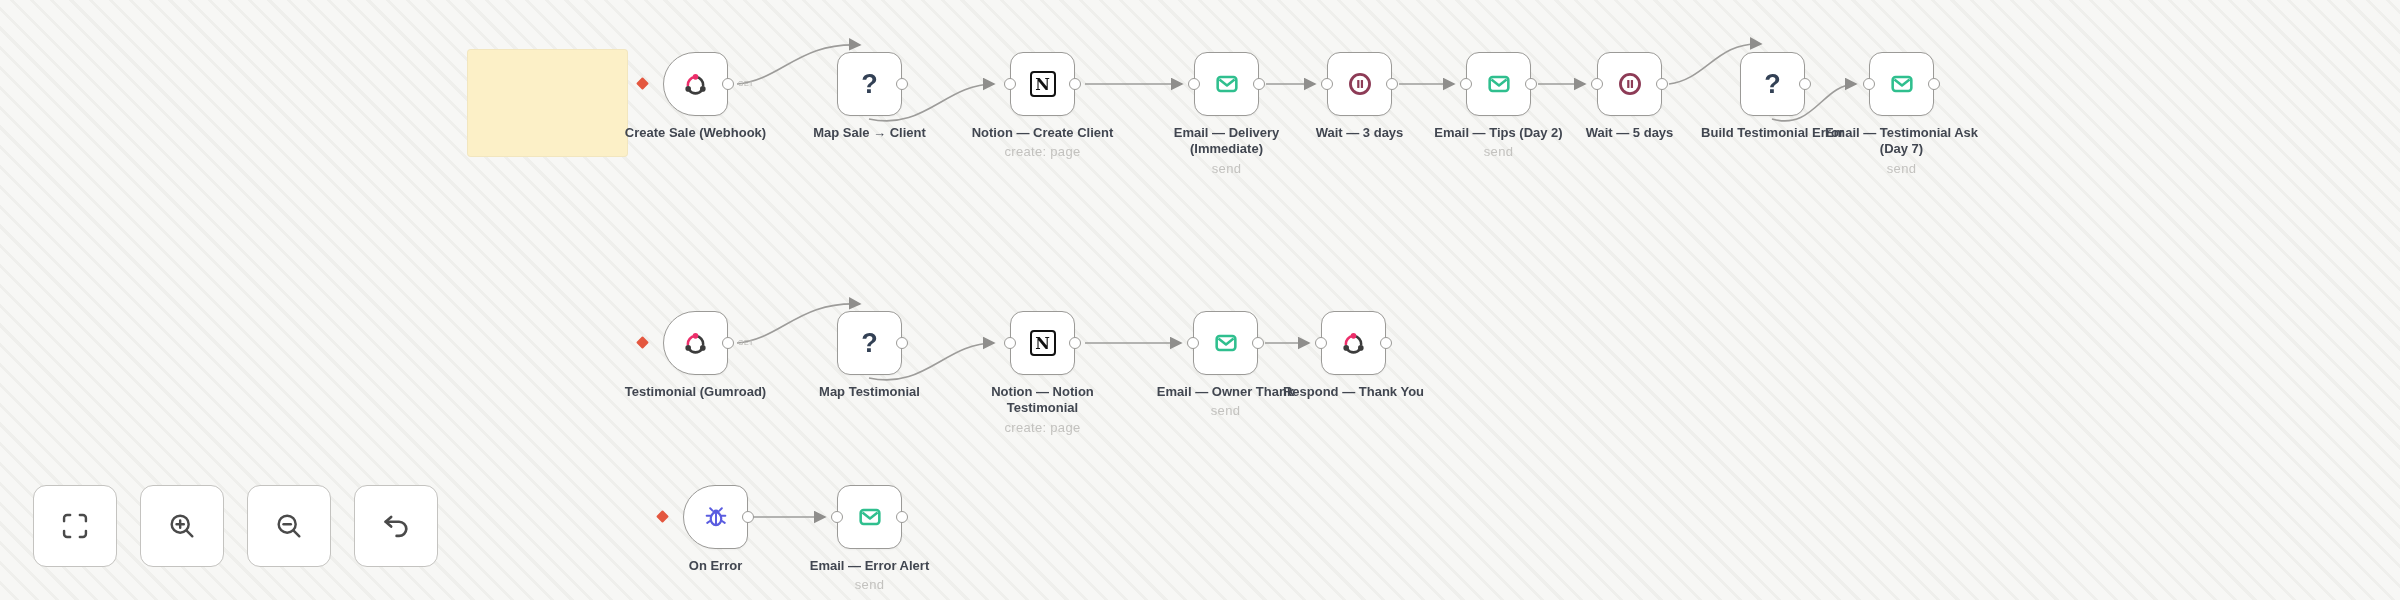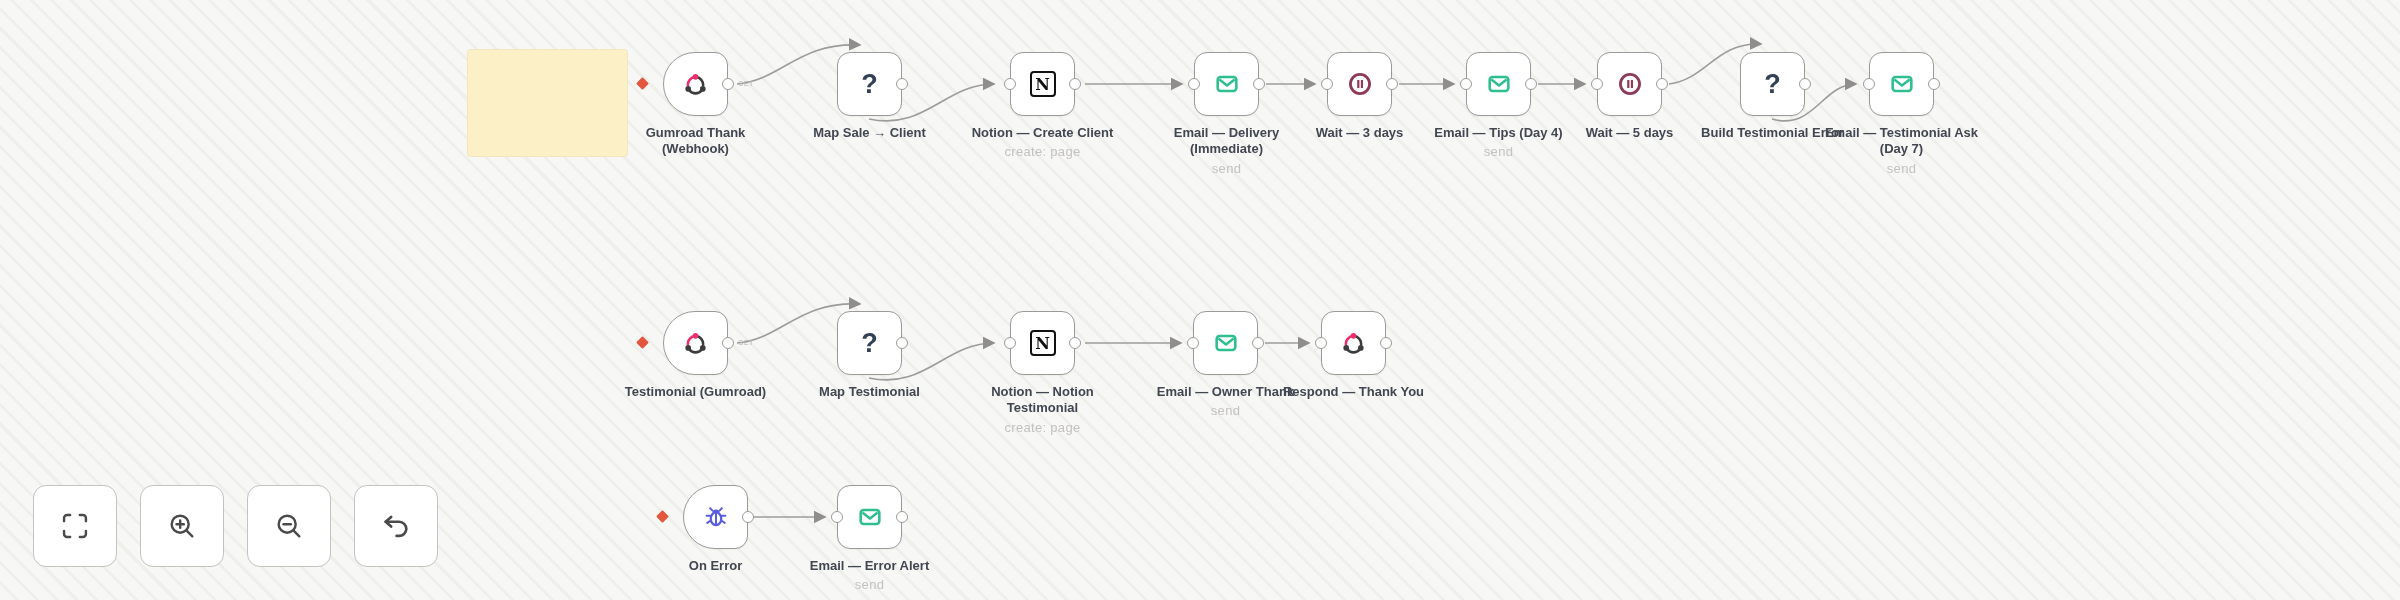--- a/index.html
+++ b/index.html
@@ -103,21 +103,21 @@
         <path d="M11.3 5.4 A7 7 0 0 0 5.2 12.6" stroke="#ec2e6a"></path>
         <path d="M6.5 17.2 A7 7 0 0 0 17.5 17.2" stroke="#3c3c3c"></path>
         <path d="M18.8 12.6 A7 7 0 0 0 12.7 5.4" stroke="#3c3c3c"></path>
       </g>
       <circle cx="12" cy="5.2" r="2.5" fill="#ec2e6a"></circle>
       <circle cx="5.5" cy="15.9" r="2.5" fill="#3c3c3c"></circle>
       <circle cx="18.5" cy="15.9" r="2.5" fill="#3c3c3c"></circle>
     </svg>
     <div class="port out"></div>
     <span class="method">GET</span>
-    <div class="nlabel"><span>Gumroad Thank (Webhook)</span></div>
+    <div class="nlabel"><span>Create Sale (Webhook)</span></div>
   </div>
 
   <div class="node" style="left:837px;top:52px">
     <span class="qmark">?</span>
     <div class="port out"></div>
     <div class="nlabel"><span>Map Sale → Client</span></div>
   </div>
 
   <div class="node" style="left:1010px;top:52px">
     <span class="notion-box">N</span>
@@ -147,21 +147,21 @@
     <div class="nlabel"><span>Wait — 3 days</span></div>
   </div>
 
   <div class="node" style="left:1466px;top:52px">
     <svg class="nicon" width="28" height="28" viewBox="0 0 24 24">
       <rect x="4" y="6" width="16" height="12" rx="2.5" fill="none" stroke="#2fbf8e" stroke-width="2.2"></rect>
       <path d="M5.5 8.2 L12 13.2 L18.5 8.2" fill="none" stroke="#2fbf8e" stroke-width="2.2" stroke-linejoin="round"></path>
     </svg>
     <div class="port in"></div>
     <div class="port out"></div>
-    <div class="nlabel"><span>Email — Tips (Day 4)</span><span class="sub">send</span></div>
+    <div class="nlabel"><span>Email — Tips (Day 2)</span><span class="sub">send</span></div>
   </div>
 
   <div class="node" style="left:1597px;top:52px">
     <svg class="nicon" width="28" height="28" viewBox="0 0 24 24">
       <circle cx="12" cy="12" r="8.2" fill="none" stroke="#8d3b56" stroke-width="2.4"></circle>
       <rect x="9.6" y="8.6" width="1.9" height="6.8" fill="#8d3b56"></rect>
       <rect x="12.7" y="8.6" width="1.9" height="6.8" fill="#8d3b56"></rect>
     </svg>
     <div class="port in"></div>
     <div class="port out"></div>

